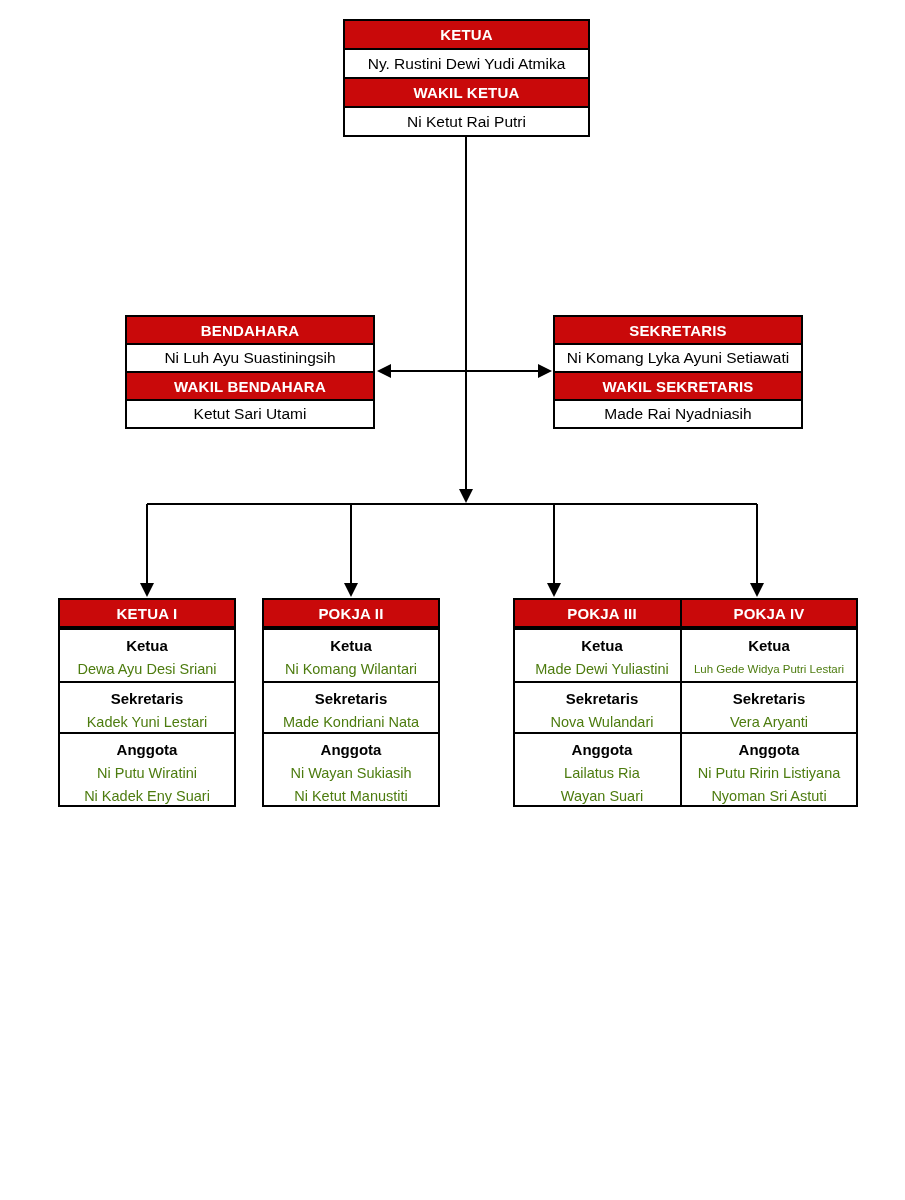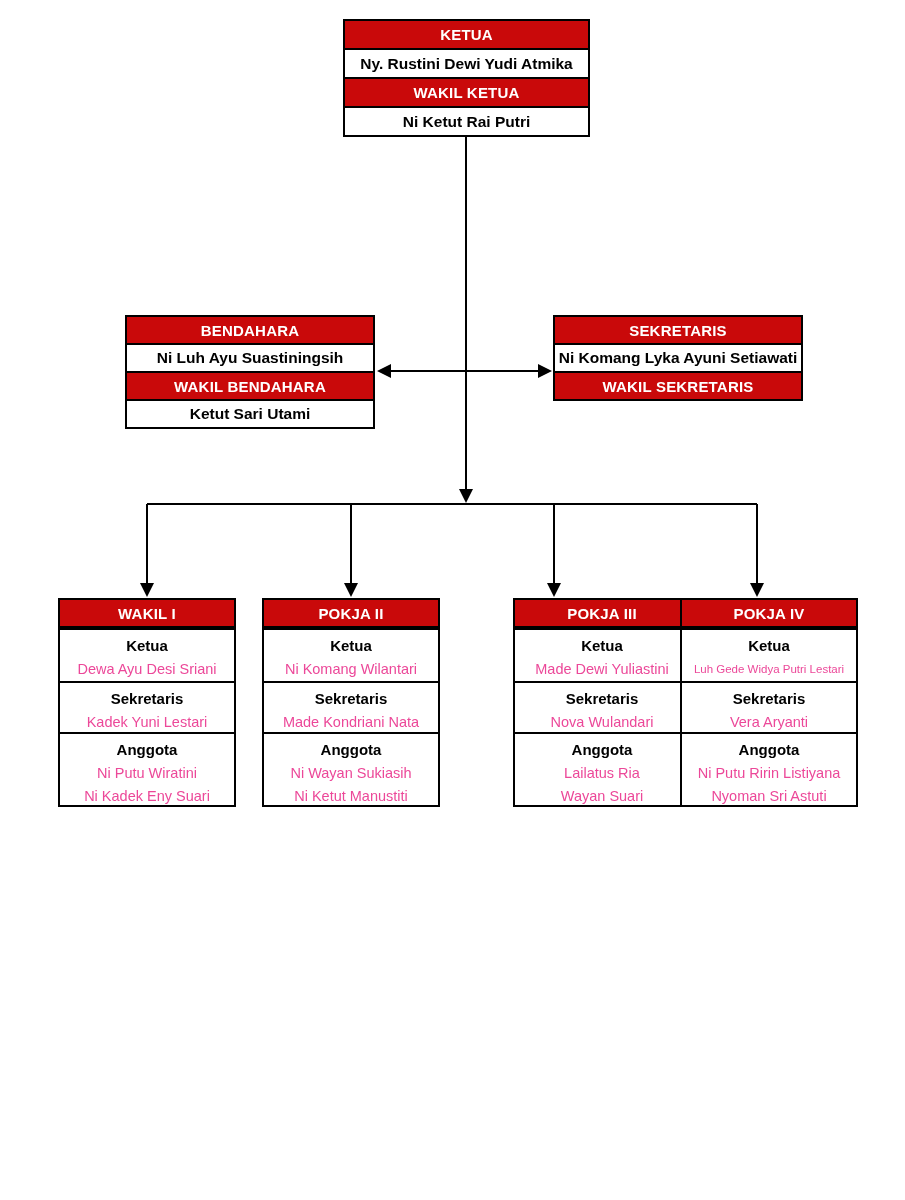--- a/index.html
+++ b/index.html
@@ -32,21 +32,21 @@
   .row + .row, .section + .section { margin-top: -2px; }
   .row.hdr {
     background: #C9090A;
     color: #ffffff;
     font-weight: bold;
     font-size: 15px;
     letter-spacing: 0.2px;
   }
   .row.name {
     color: #000000;
-    font-weight: bold;
+    font-weight: normal;
     font-size: 15.5px;
   }
   .unit-4row .row { height: 31px; }
   .unit-4row-mid .row { height: 30px; }
   .pokja { position: absolute; width: 178px; top: 598px; }
   .pokja .row.hdr { height: 30px; }
   .section {
     box-sizing: border-box;
     border: 2px solid #000000;
     background: #ffffff;
@@ -57,21 +57,21 @@
   .section.h2 { height: 53px; }
   .section.h3 { height: 75px; }
   .role {
     font-weight: bold;
     font-size: 15px;
     color: #000000;
     line-height: 25px;
   }
   .member {
     font-size: 14.5px;
-    color: #ec4899;
+    color: #4d7c0f;
     line-height: 23px;
   }
   .member.small { font-size: 11.5px; }
   svg line { stroke: #000000; stroke-width: 2; }
   svg polygon { fill: #000000; }
 </style>
 </head>
 <body>
 
 <div class="canvas">
@@ -107,24 +107,25 @@
     <div class="row hdr">BENDAHARA</div>
     <div class="row name">Ni Luh Ayu Suastiningsih</div>
     <div class="row hdr">WAKIL BENDAHARA</div>
     <div class="row name">Ketut Sari Utami</div>
   </div>
 
   <div class="unit unit-4row-mid" style="left:553px; top:315px; width:250px;">
     <div class="row hdr">SEKRETARIS</div>
     <div class="row name">Ni Komang Lyka Ayuni Setiawati</div>
     <div class="row hdr">WAKIL SEKRETARIS</div>
+    <div class="row name">Made Rai Nyadniasih</div>
   </div>
 
   <div class="pokja" style="left:58px;">
-    <div class="row hdr">WAKIL I</div>
+    <div class="row hdr">KETUA I</div>
     <div class="section h1">
       <div class="role">Ketua</div>
       <div class="member">Dewa Ayu Desi Sriani</div>
     </div>
     <div class="section h2">
       <div class="role">Sekretaris</div>
       <div class="member">Kadek Yuni Lestari</div>
     </div>
     <div class="section h3">
       <div class="role">Anggota</div>

